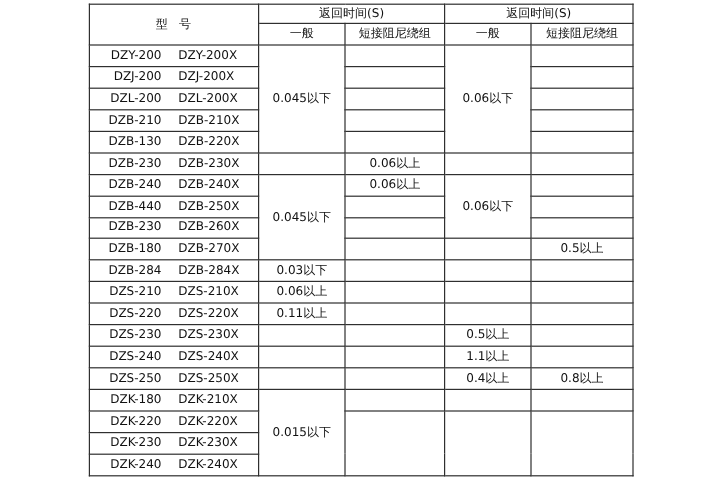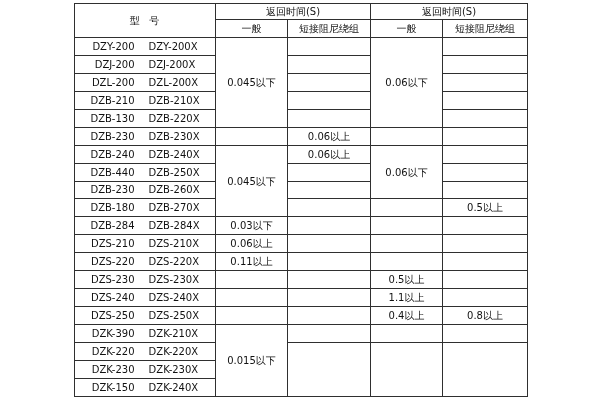--- a/index.html
+++ b/index.html
@@ -258,21 +258,21 @@
         </td>
       <td></td>
       <td></td>
       <td>0.4以上</td>
       <td>0.8以上</td>
     </tr>
 
     <tr>
       <td>
           <div class="model-pair">
-            <span>DZK-390</span>
+            <span>DZK-180</span>
             <span>DZK-210X</span>
           </div>
         </td>
       <td rowspan="4">0.015以下</td>
       <td></td>
       <td></td>
       <td></td>
     </tr>
 
     <tr>
@@ -292,20 +292,20 @@
           <div class="model-pair">
             <span>DZK-230</span>
             <span>DZK-230X</span>
           </div>
         </td>
     </tr>
 
     <tr>
       <td>
           <div class="model-pair">
-            <span>DZK-150</span>
+            <span>DZK-240</span>
             <span>DZK-240X</span>
           </div>
         </td>
     </tr>
 
   </tbody>
 </table>
 
 </body></html>

